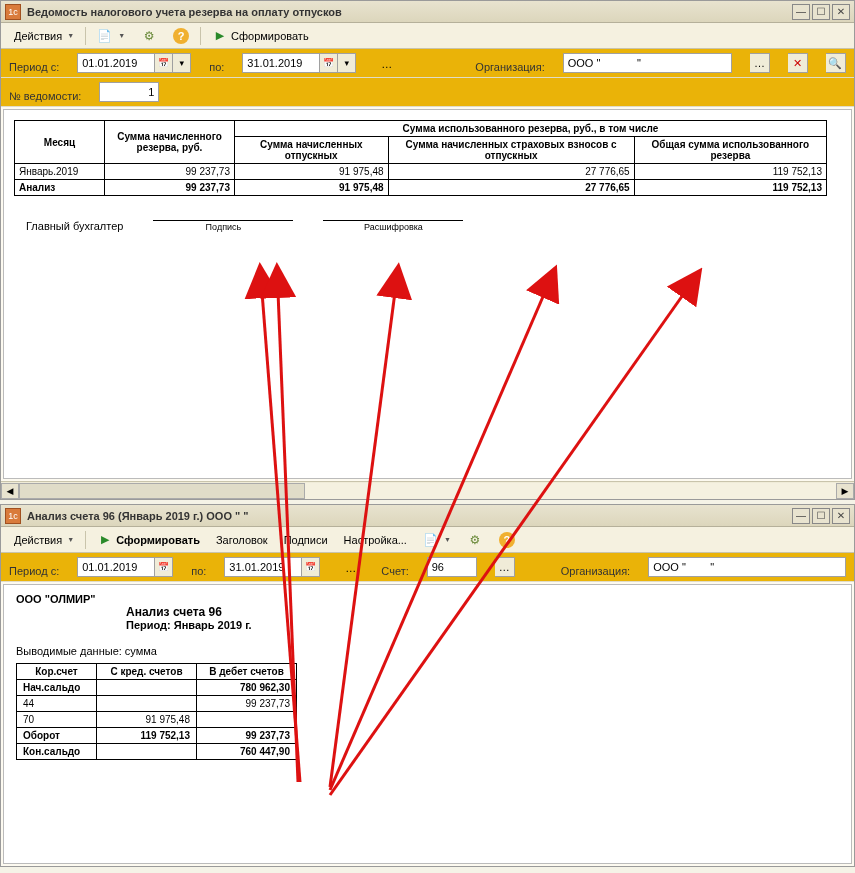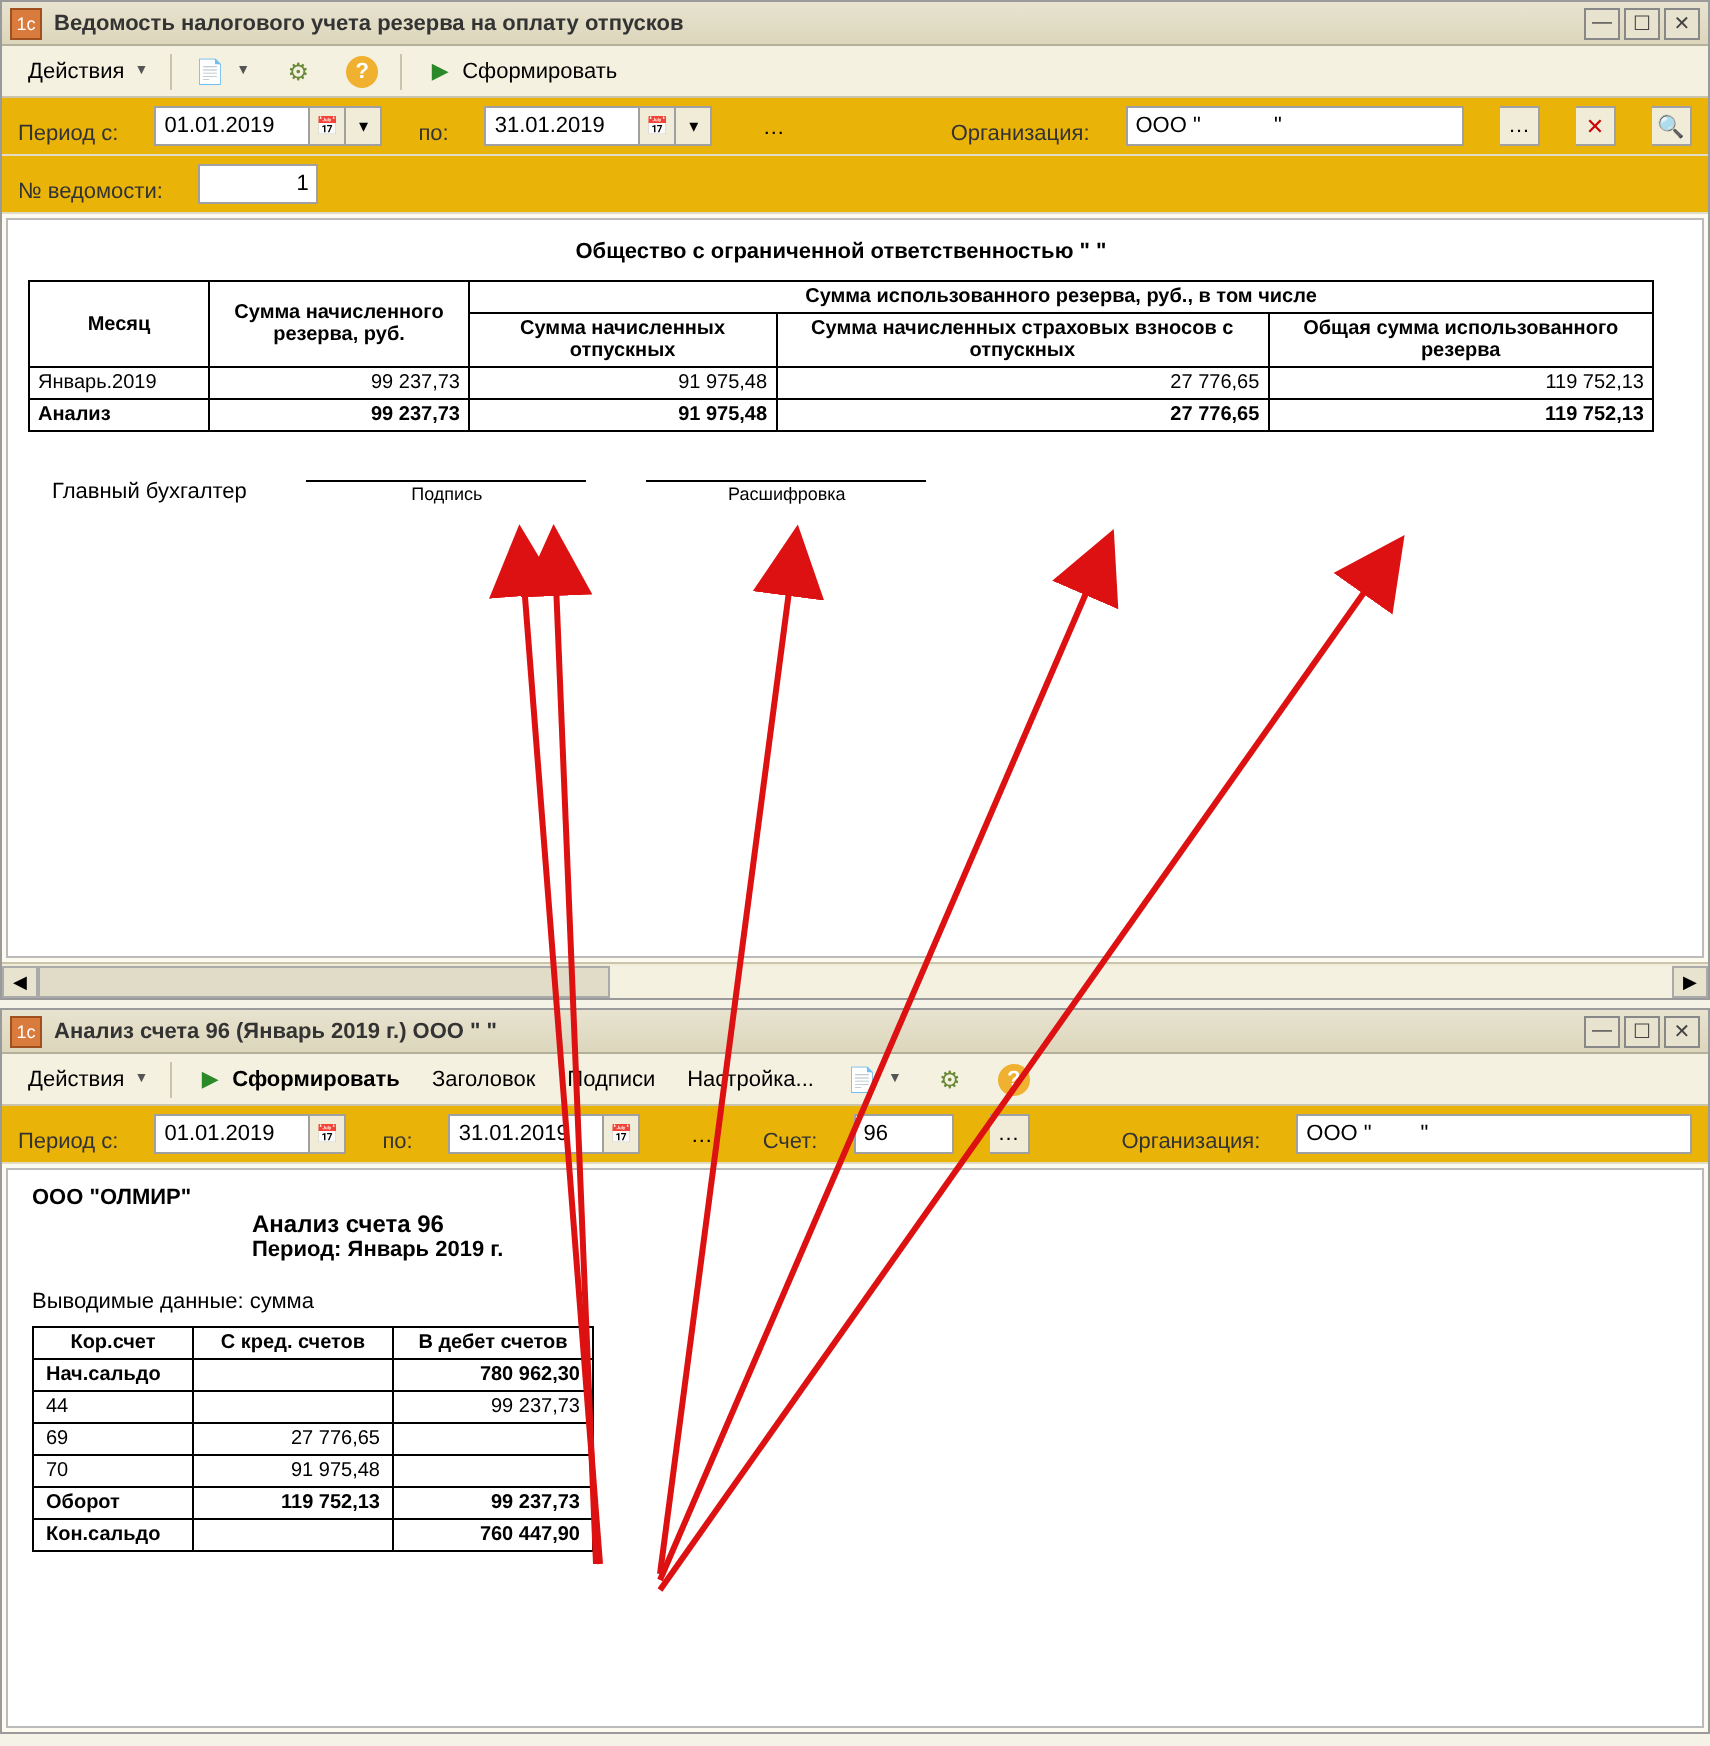--- a/index.html
+++ b/index.html
@@ -237,21 +237,20 @@
     <div class="org-btn">…</div>
     <div class="org-btn" style="color:#c00">✕</div>
     <div class="org-btn" style="color:#7a5">🔍</div>
   </div>
   <div class="param-row">
     <span class="label">№ ведомости:</span>
     <input class="input" style="width: 60px; text-align: right;" value="1">
   </div>
   <div class="doc-area">
     <div class="doc-content">
-      <div class="doc-header">Общество с ограниченной ответственностью "           "</div>
       <table class="report-table">
         <thead>
           <tr>
             <th rowspan="2" style="width:90px">Месяц</th>
             <th rowspan="2" style="width:130px">Сумма начисленного резерва, руб.</th>
             <th colspan="3">Сумма использованного резерва, руб., в том числе</th>
           </tr>
           <tr>
             <th>Сумма начисленных отпускных</th>
             <th>Сумма начисленных страховых взносов с отпускных</th>
@@ -370,25 +369,20 @@
               <td>Нач.сальдо</td>
               <td class="num"></td>
               <td class="num">780 962,30</td>
             </tr>
             <tr>
               <td>44</td>
               <td class="num"></td>
               <td class="num">99 237,73</td>
             </tr>
             <tr>
-              <td>69</td>
-              <td class="num">27 776,65</td>
-              <td class="num"></td>
-            </tr>
-            <tr>
               <td>70</td>
               <td class="num">91 975,48</td>
               <td class="num"></td>
             </tr>
             <tr class="bold">
               <td>Оборот</td>
               <td class="num">119 752,13</td>
               <td class="num">99 237,73</td>
             </tr>
             <tr class="bold">

